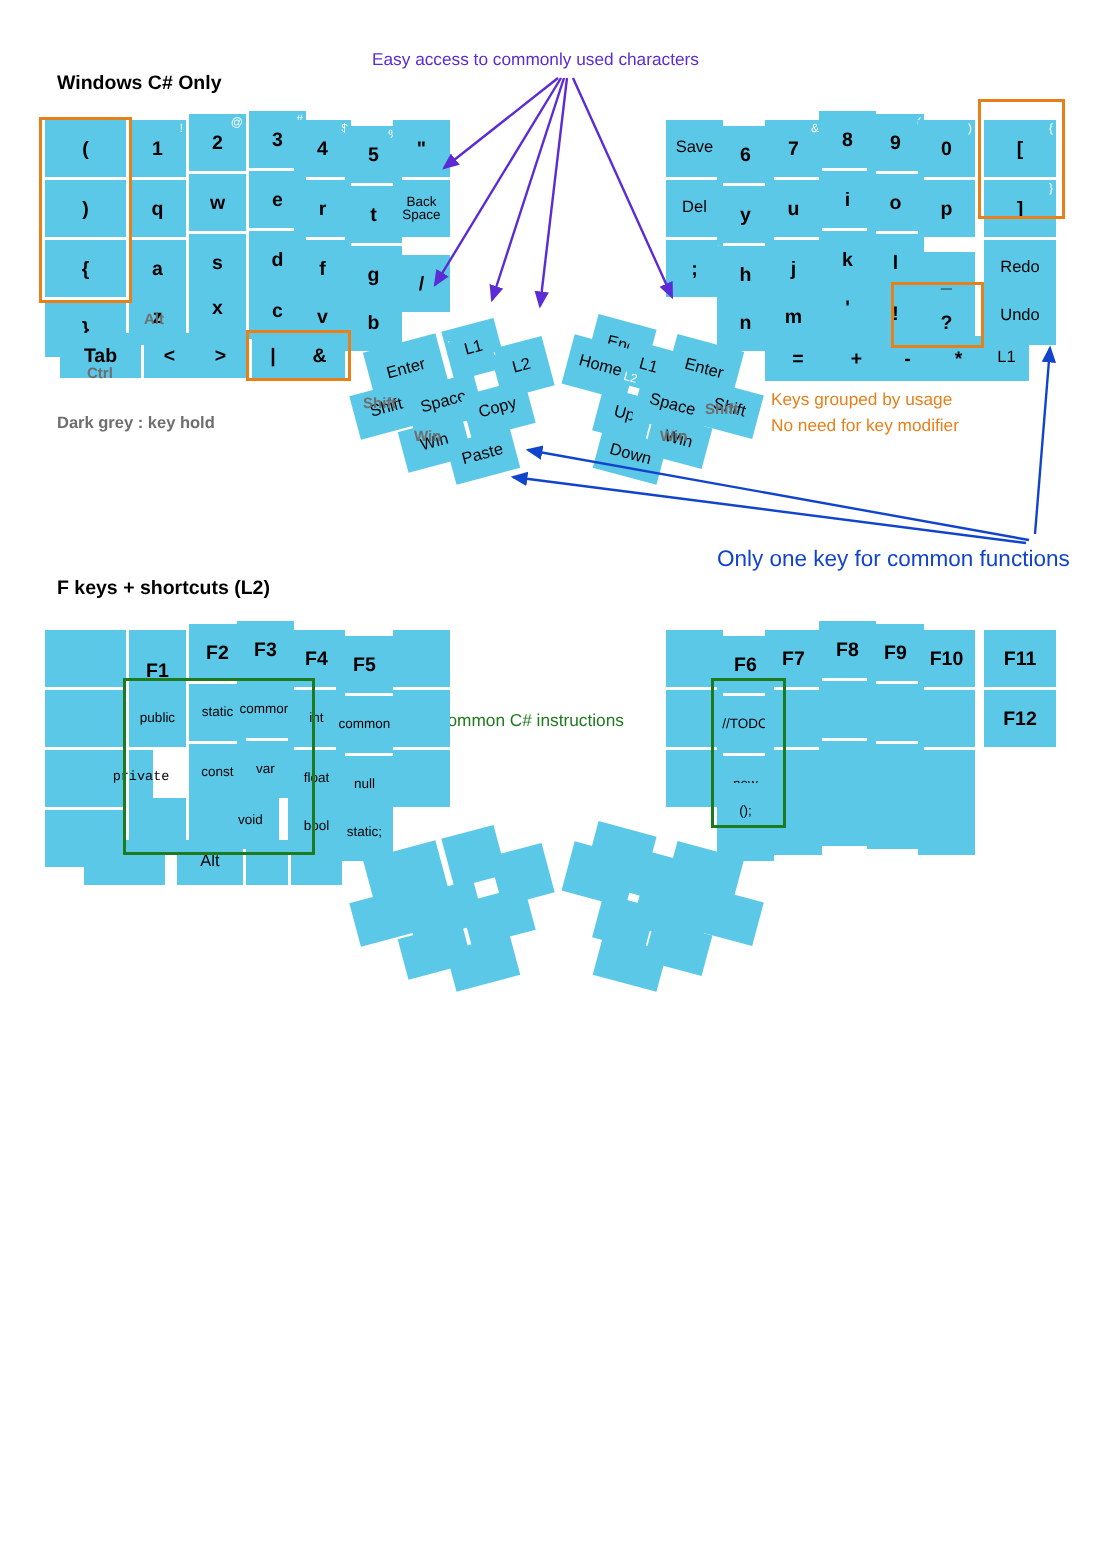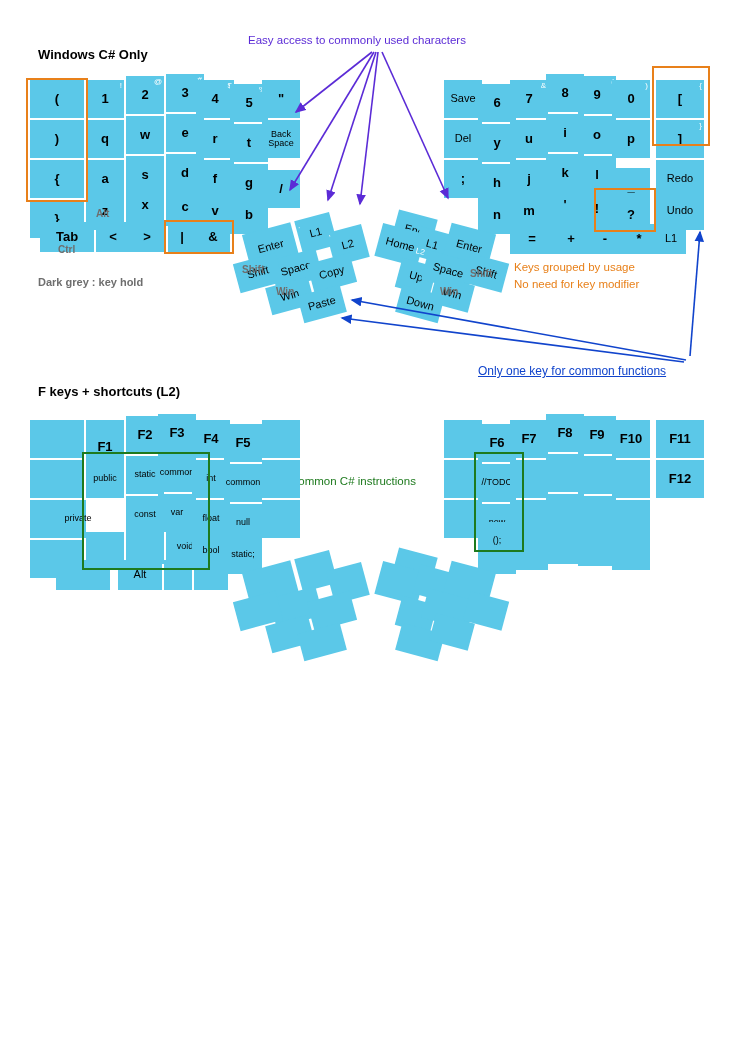--- a/index.html
+++ b/index.html
@@ -4,21 +4,21 @@
 <style>
   html,body{margin:0;padding:0;background:#ffffff;}
   body{width:736px;height:1041px;position:relative;font-family:"Liberation Sans",sans-serif;overflow:hidden;}
   .canvas{position:relative;width:736px;height:1041px;}
   .key{position:absolute;background:#5BC8E8;color:#000;display:flex;align-items:center;justify-content:center;font-size:13px;font-weight:bold;box-sizing:border-box;}
   .key.sm{font-size:11px;font-weight:normal;}
   .key.xs{font-size:9px;font-weight:normal;}
   .title{position:absolute;font-weight:bold;font-size:13px;color:#000;}
   .note-purple{position:absolute;color:#5B2BD6;font-size:11.5px;}
   .note-orange{position:absolute;color:#E8801A;font-size:11.5px;}
-  .note-blue{position:absolute;color:#1144CC;font-size:12px;text-decoration:underline;}
+  .note-blue{position:absolute;color:#1144CC;font-size:15px;}
   .note-green{position:absolute;color:#1E7A1E;font-size:11.5px;}
   .note-grey{position:absolute;color:#7A7A7A;font-size:10px;font-weight:bold;}
   .obox{position:absolute;border:2px solid #E8801A;box-sizing:border-box;pointer-events:none;}
   .gbox{position:absolute;border:2px solid #1E7A1E;box-sizing:border-box;pointer-events:none;}
   .corner{position:absolute;font-size:8px;color:#ffffff;font-weight:normal;}
   .corner.tl{top:1px;left:2px;}
   .corner.tr{top:1px;right:2px;}
   .corner.bl{bottom:1px;left:2px;}
   .hold{position:absolute;font-size:10px;color:#6E6E6E;font-weight:bold;}
   svg.arrows{position:absolute;left:0;top:0;width:736px;height:1041px;pointer-events:none;}
@@ -328,40 +328,40 @@
         <span class="keytxt" style="white-space: pre-line; text-align: center; line-height: 1.05;">common</span>
       </div>
       <div class="key xs" style="left: 192px; top: 460px; width: 38px; height: 38px;">
         <span class="keytxt" style="white-space: pre-line; text-align: center; line-height: 1.05;">int</span>
       </div>
       <div class="key xs" style="left: 224px; top: 464px; width: 38px; height: 38px;">
         <span class="keytxt" style="white-space: pre-line; text-align: center; line-height: 1.05;">common</span>
       </div>
       <div class="key " style="left: 262px; top: 460px; width: 38px; height: 38px;"></div>
       <div class="key " style="left: 30px; top: 500px; width: 54px; height: 38px;"></div>
-      <div class="key xs" style="left: 70px; top: 500px; width: 16px; height: 38px;">
+      <div class="key xs" style="left: 86px; top: 500px; width: 16px; height: 38px; font-family: Liberation Mono, monospace;">
         <span class="keytxt" style="white-space: pre-line; text-align: center; line-height: 1.05;">private</span>
       </div>
       <div class="key xs" style="left: 126px; top: 496px; width: 38px; height: 38px;">
         <span class="keytxt" style="white-space: pre-line; text-align: center; line-height: 1.05;">const</span>
       </div>
       <div class="key xs" style="left: 158px; top: 494px; width: 38px; height: 38px;">
         <span class="keytxt" style="white-space: pre-line; text-align: center; line-height: 1.05;">var</span>
       </div>
       <div class="key xs" style="left: 192px; top: 500px; width: 38px; height: 38px;">
         <span class="keytxt" style="white-space: pre-line; text-align: center; line-height: 1.05;">float</span>
       </div>
       <div class="key xs" style="left: 224px; top: 504px; width: 38px; height: 38px;">
         <span class="keytxt" style="white-space: pre-line; text-align: center; line-height: 1.05;">null</span>
       </div>
       <div class="key " style="left: 262px; top: 500px; width: 38px; height: 38px;"></div>
       <div class="key " style="left: 30px; top: 540px; width: 54px; height: 38px;"></div>
       <div class="key " style="left: 86px; top: 532px; width: 38px; height: 38px;"></div>
       <div class="key " style="left: 126px; top: 526px; width: 38px; height: 38px;"></div>
-      <div class="key xs" style="left: 166px; top: 528px; width: 38px; height: 38px;">
+      <div class="key xs" style="left: 148px; top: 528px; width: 38px; height: 38px;">
         <span class="keytxt" style="white-space: pre-line; text-align: center; line-height: 1.05;">void</span>
       </div>
       <div class="key xs" style="left: 192px; top: 532px; width: 38px; height: 38px;">
         <span class="keytxt" style="white-space: pre-line; text-align: center; line-height: 1.05;">bool</span>
       </div>
       <div class="key xs" style="left: 224px; top: 536px; width: 38px; height: 38px;">
         <span class="keytxt" style="white-space: pre-line; text-align: center; line-height: 1.05;">static;</span>
       </div>
       <div class="key " style="left: 56px; top: 560px; width: 54px; height: 30px;"></div>
       <div class="key sm" style="left: 118px; top: 560px; width: 44px; height: 30px;">

